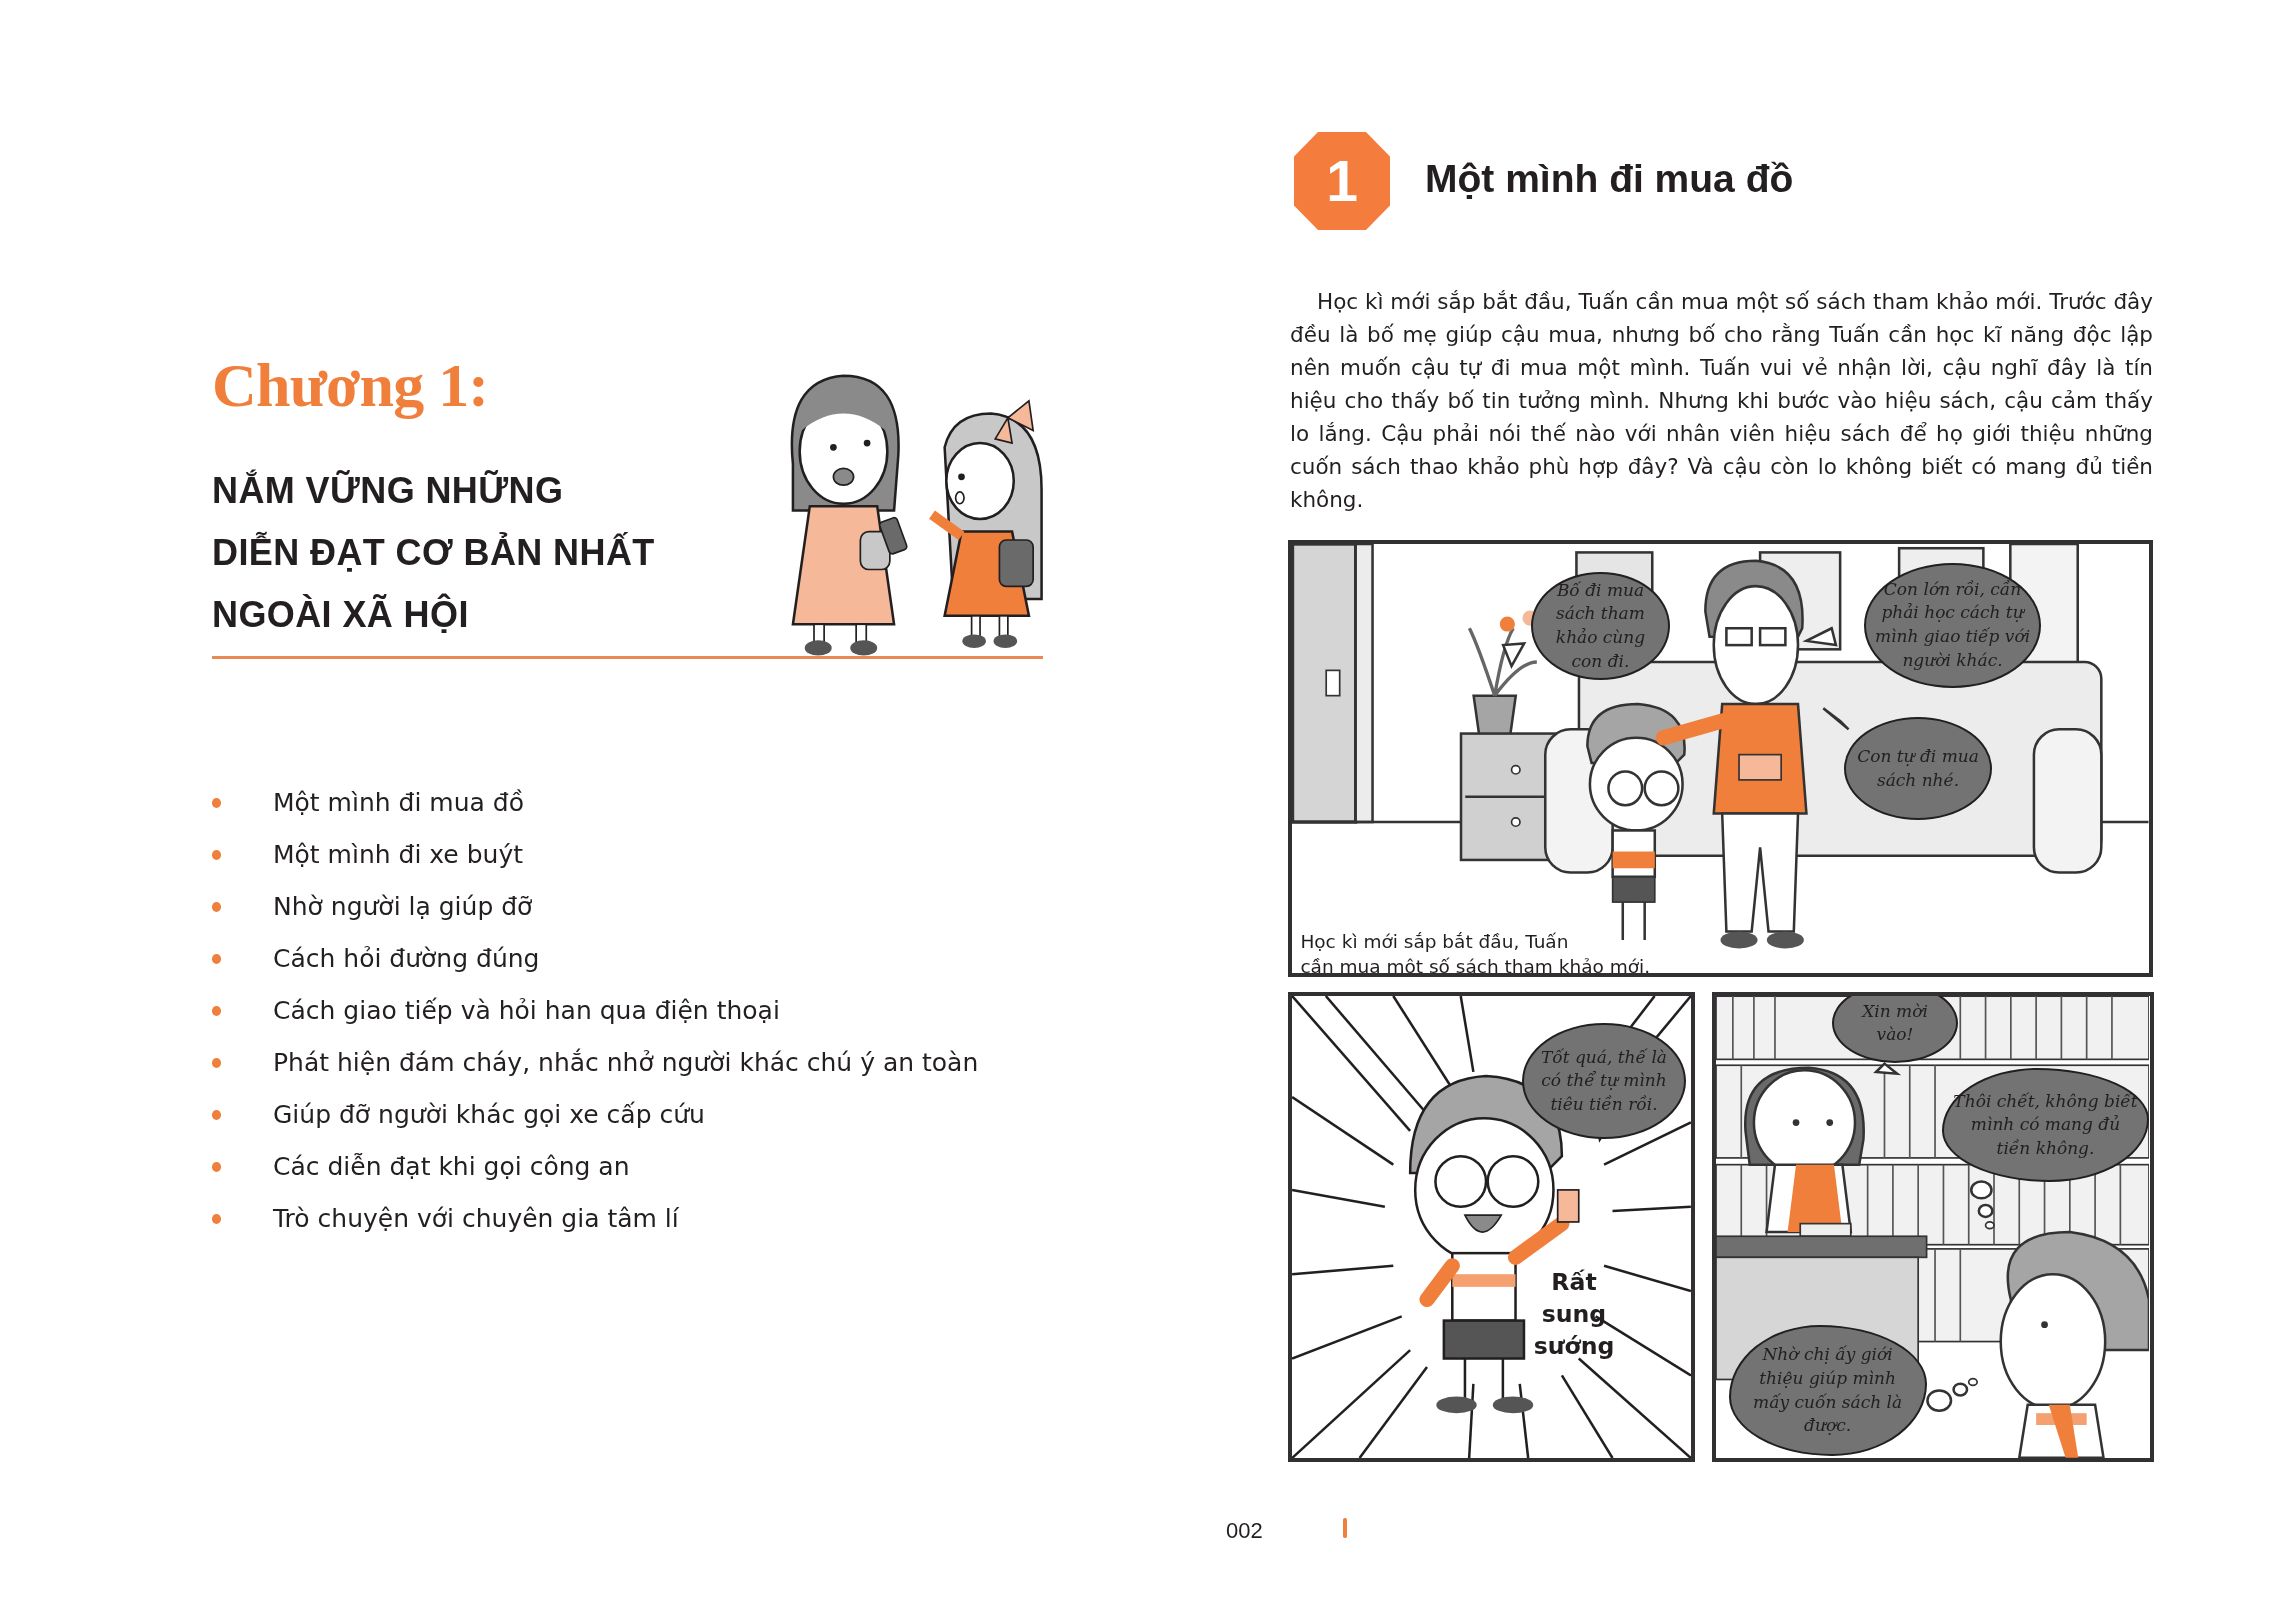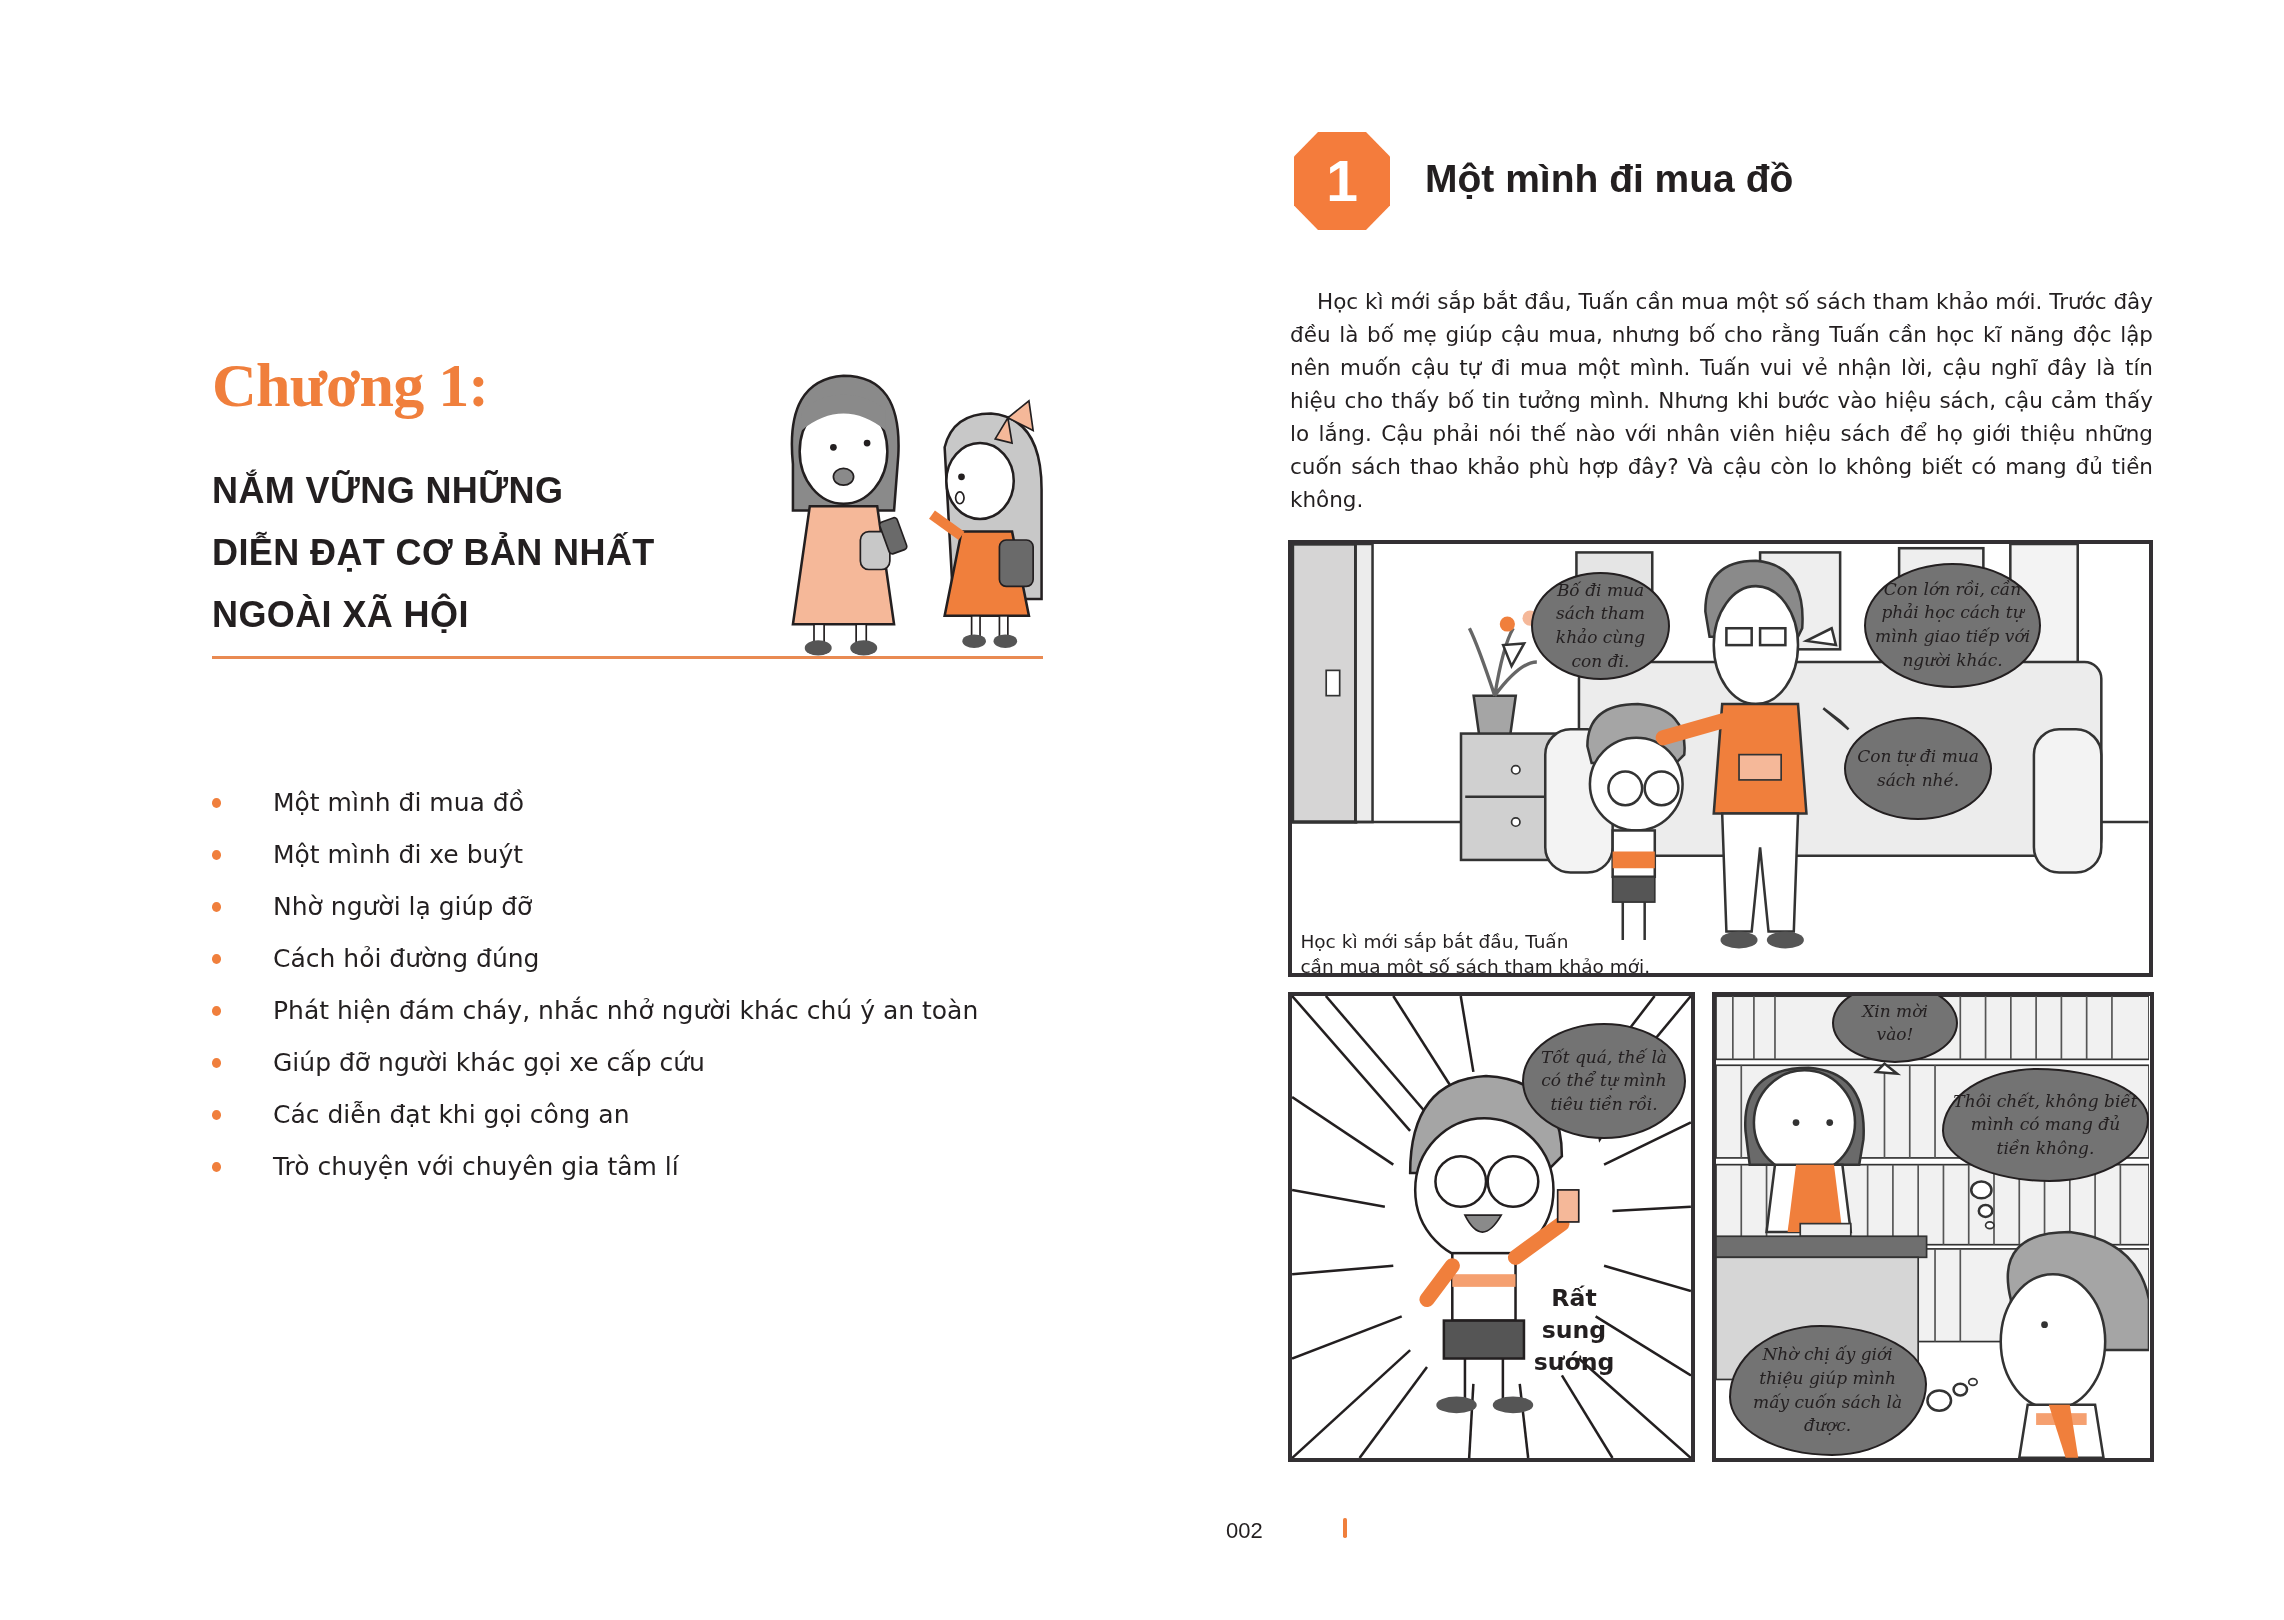--- a/index.html
+++ b/index.html
@@ -104,20 +104,24 @@
       <span class="bullet"></span>
       <span class="label">Một mình đi xe buýt</span>
     </li>
   <li>
       <span class="bullet"></span>
       <span class="label">Nhờ người lạ giúp đỡ</span>
     </li>
   <li>
       <span class="bullet"></span>
       <span class="label">Cách hỏi đường đúng</span>
+    </li>
+  <li>
+      <span class="bullet"></span>
+      <span class="label">Cách giao tiếp và hỏi han qua điện thoại</span>
     </li>
   <li>
       <span class="bullet"></span>
       <span class="label">Phát hiện đám cháy, nhắc nhở người khác chú ý an toàn</span>
     </li>
   <li>
       <span class="bullet"></span>
       <span class="label">Giúp đỡ người khác gọi xe cấp cứu</span>
     </li>
   <li>
@@ -230,21 +234,21 @@
     <rect x="315" y="230" width="25" height="38" fill="#F5B899" stroke="#231f20" stroke-width="2"></rect>
     <path d="M190 320 L160 360" stroke="#F07F3C" stroke-width="18" stroke-linecap="round"></path>
     <rect x="180" y="385" width="95" height="45" fill="#555" stroke="#231f20" stroke-width="3"></rect>
     <line x1="205" y1="430" x2="205" y2="480" stroke="#231f20" stroke-width="3"></line>
     <line x1="250" y1="430" x2="250" y2="480" stroke="#231f20" stroke-width="3"></line>
     <ellipse cx="195" cy="485" rx="24" ry="10" fill="#555"></ellipse>
     <ellipse cx="262" cy="485" rx="24" ry="10" fill="#555"></ellipse>
     <path d="M360 140 L365 170 L385 140 Z" fill="#fff" stroke="#231f20" stroke-width="3"></path>
   </svg>
   <div class="bubble" style="left:230px;top:27px;width:164px;height:116px;">Tốt quá, thế là có thể tự mình tiêu tiền rồi.</div>
-  <div class="sfx" style="left:240px;top:286px;width:84px;text-align:center;">
+  <div class="sfx" style="left:240px;top:270px;width:84px;text-align:center;">
     <div>Rất</div>
     <div>sung</div>
     <div>sướng</div>
   </div>
 </div>
 
 <div id="panel-3" class="panel">
   <svg class="abs" style="left:0;top:0" width="433" height="462" viewBox="0 0 514 548">
     <g fill="#f1f1f1" stroke="#333" stroke-width="2">
       <rect x="0" y="0" width="514" height="75"></rect>

